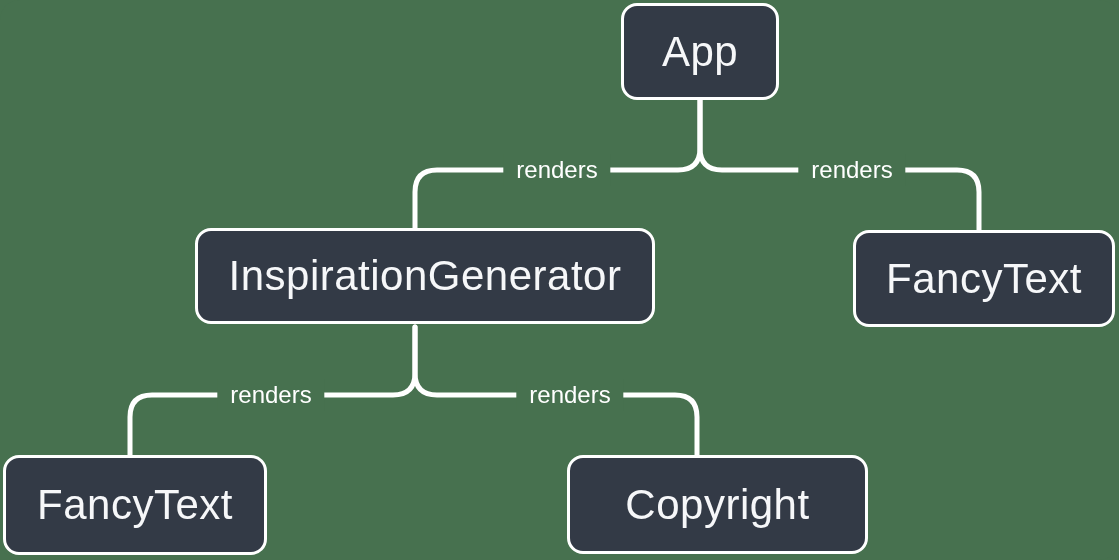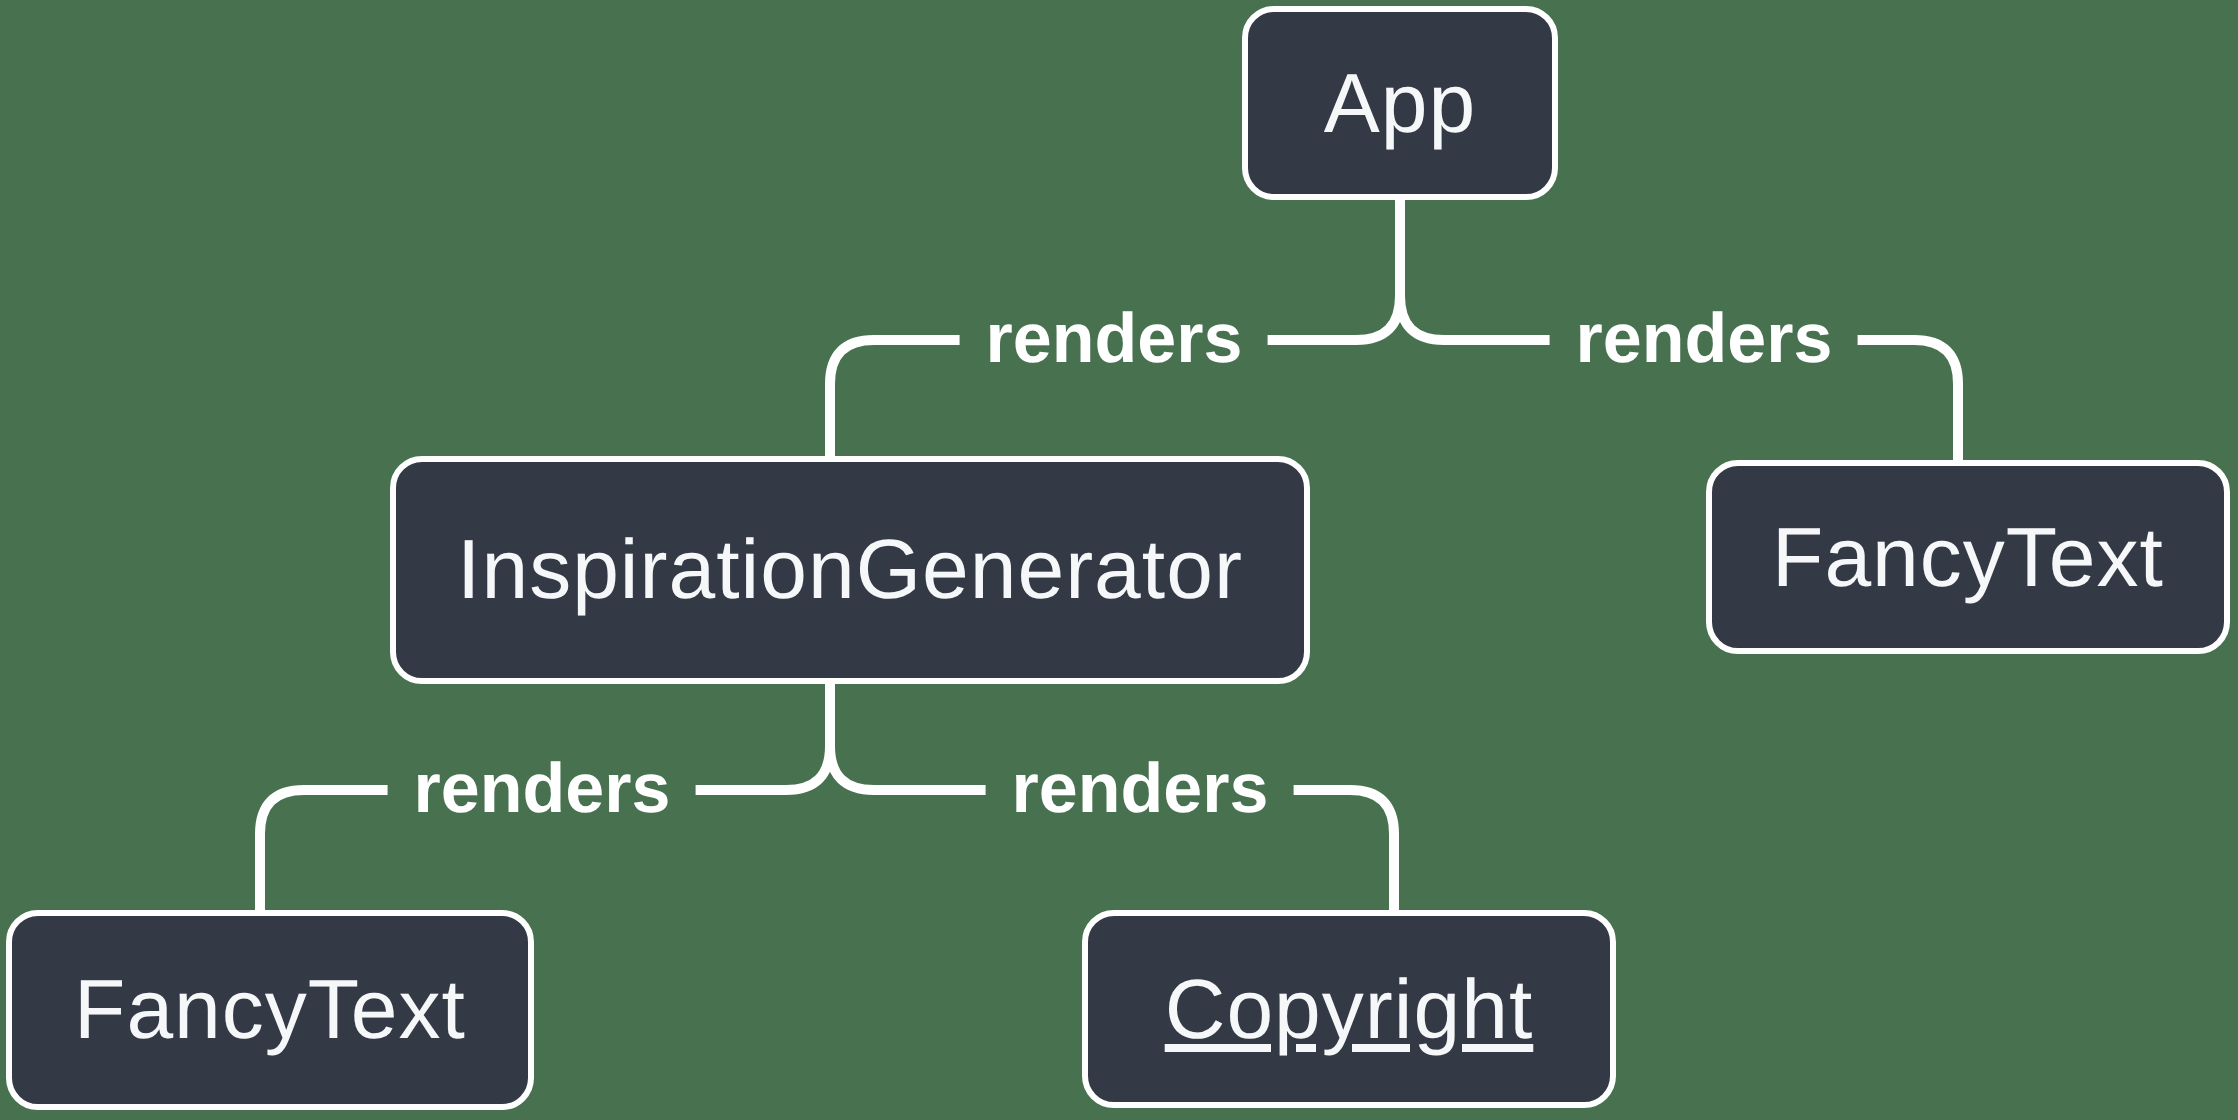--- a/index.html
+++ b/index.html
@@ -50,30 +50,30 @@
     font-weight: 400;
     letter-spacing: 0.5px;
     white-space: nowrap;
   }
   .edge-label {
     position: absolute;
     z-index: 2;
     transform: translate(-50%, -50%);
     background: var(--background);
     color: var(--line);
-    font-size: 35px;
-    font-weight: 700;
+    font-size: 24px;
+    font-weight: 400;
     padding: 2px 13px;
     white-space: nowrap;
   }
   #node-app                { left: 621px; top: 3px;   width: 158px; height: 97px; }
-  #node-inspiration       { left: 195px; top: 228px; width: 460px; height: 114px; }
+  #node-inspiration       { left: 195px; top: 228px; width: 460px; height: 96px; }
   #node-fancytext-right   { left: 853px; top: 230px; width: 262px; height: 97px; }
   #node-fancytext-left    { left: 3px;   top: 455px; width: 264px; height: 100px; }
-  #node-copyright         { left: 541px; top: 455px; width: 267px; height: 99px; text-decoration: underline; }
+  #node-copyright         { left: 567px; top: 455px; width: 301px; height: 99px; }
   #edge-label-0 { left: 557px; top: 170px; }
   #edge-label-1 { left: 852px; top: 170px; }
   #edge-label-2 { left: 271px; top: 395px; }
   #edge-label-3 { left: 570px; top: 395px; }
 </style>
 </head>
 <body>
 
 <div class="canvas">
 

